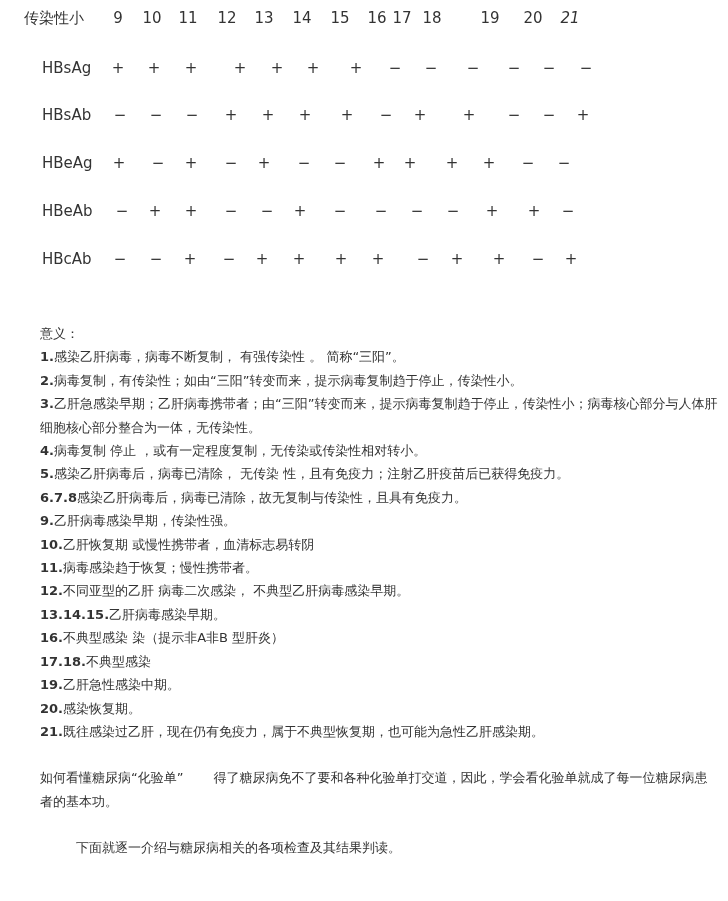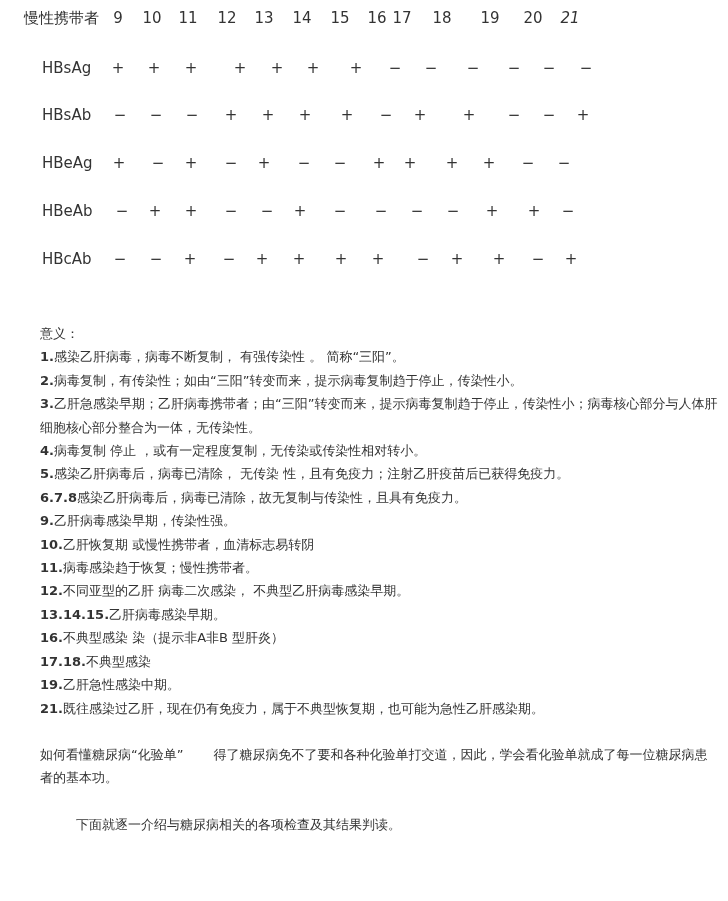--- a/index.html
+++ b/index.html
@@ -12,31 +12,31 @@
   .body-text { position:absolute; left:40px; width:680px; font-size:13px; line-height:23.4px;margin-top:28px; }
   .body-text p { margin:0; }
   .num { font-weight:bold; }
   .gap { height:23px; }
   .indent { padding-left:36px; }
 </style>
 </head>
 <body>
 
 <div id="table">
-  <span class="abs hdr" style="left:24px;">慢性携带者</span>
+  <span class="abs hdr" style="left:24px;">传染性小</span>
 <span class="abs hdr sym" style="left: 118px;">9</span>
     <span class="abs hdr sym" style="left: 152px;">10</span>
     <span class="abs hdr sym" style="left: 188px;">11</span>
     <span class="abs hdr sym" style="left: 227px;">12</span>
     <span class="abs hdr sym" style="left: 264px;">13</span>
     <span class="abs hdr sym" style="left: 302px;">14</span>
     <span class="abs hdr sym" style="left: 340px;">15</span>
     <span class="abs hdr sym" style="left: 377px;">16</span>
     <span class="abs hdr sym" style="left: 402px;">17</span>
-    <span class="abs hdr sym" style="left: 442px;">18</span>
+    <span class="abs hdr sym" style="left: 432px;">18</span>
     <span class="abs hdr sym" style="left: 490px; text-align: center;">19</span>
     <span class="abs hdr sym" style="left: 533px;">20</span>
     <span class="abs hdr sym" style="left: 570px; font-style: italic;">21</span>
     <span class="abs rowlabel" style="top: 59px;">HBsAg</span>
     <span class="abs sym" style="top: 59px; left: 118px;">+</span>
     <span class="abs sym" style="top: 59px; left: 154px;">+</span>
     <span class="abs sym" style="top: 59px; left: 191px;">+</span>
     <span class="abs sym" style="top: 59px; left: 240px;">+</span>
     <span class="abs sym" style="top: 59px; left: 277px;">+</span>
     <span class="abs sym" style="top: 59px; left: 313px;">+</span>
@@ -115,19 +115,20 @@
       <p><span class="num">5.</span><span>感染乙肝病毒后，病毒已清除， 无传染 性，且有免疫力；注射乙肝疫苗后已获得免疫力。</span></p>
       <p><span class="num">6.7.8</span><span>感染乙肝病毒后，病毒已清除，故无复制与传染性，且具有免疫力。</span></p>
       <p><span class="num">9.</span><span>乙肝病毒感染早期，传染性强。</span></p>
       <p><span class="num">10.</span><span>乙肝恢复期 或慢性携带者，血清标志易转阴</span></p>
       <p><span class="num">11.</span><span>病毒感染趋于恢复；慢性携带者。</span></p>
       <p><span class="num">12.</span><span>不同亚型的乙肝 病毒二次感染， 不典型乙肝病毒感染早期。</span></p>
       <p><span class="num">13.14.15.</span><span>乙肝病毒感染早期。</span></p>
       <p><span class="num">16.</span><span>不典型感染 染（提示非A非B 型肝炎）</span></p>
       <p><span class="num">17.18.</span><span>不典型感染</span></p>
       <p><span class="num">19.</span><span>乙肝急性感染中期。</span></p>
+      <p><span class="num">20.</span><span>感染恢复期。</span></p>
       <p><span class="num">21.</span><span>既往感染过乙肝，现在仍有免疫力，属于不典型恢复期，也可能为急性乙肝感染期。</span></p>
     </div>
   <div class="gap"></div>
   <p>如何看懂糖尿病“化验单”　　 得了糖尿病免不了要和各种化验单打交道，因此，学会看化验单就成了每一位糖尿病患者的基本功。</p>
   <div class="gap"></div>
   <p class="indent">下面就逐一介绍与糖尿病相关的各项检查及其结果判读。</p>
 </div>
 
 </body></html>

